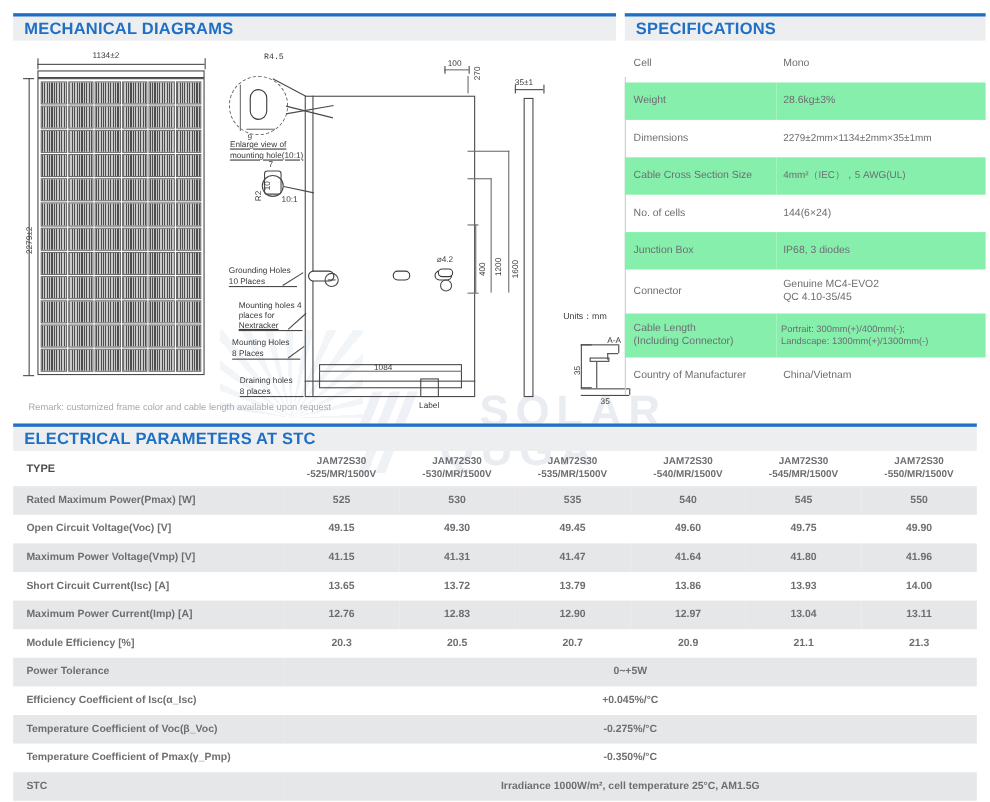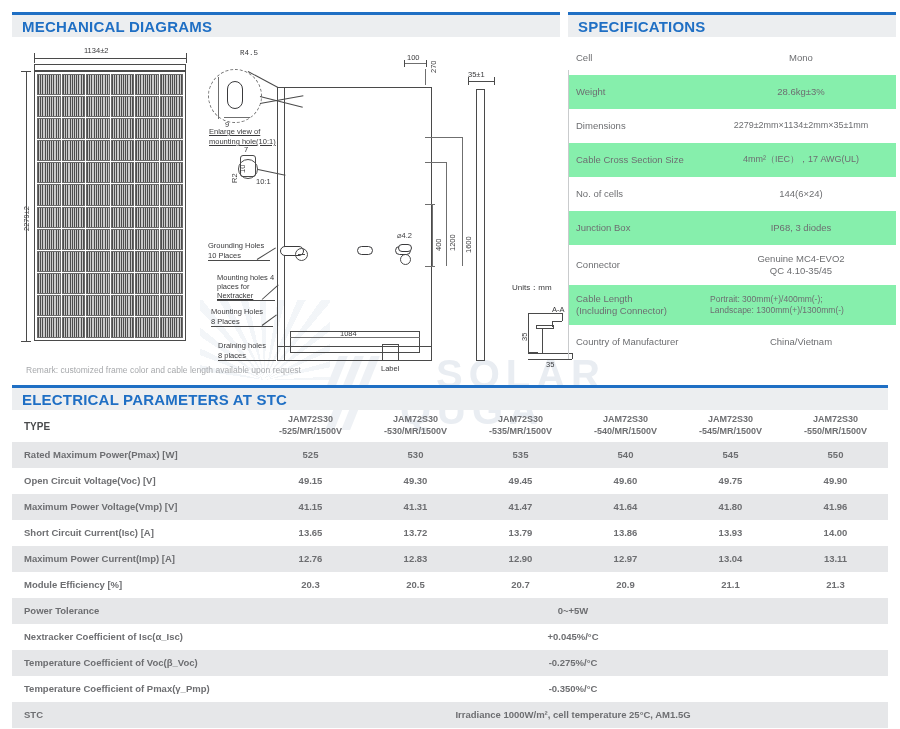--- a/index.html
+++ b/index.html
@@ -198,21 +198,21 @@
   }
   .spec-table tr { height: 34px; }
   .spec-table td {
     font-size: 9.5px;
     color: #6d6e71;
     padding: 3px 6px;
     vertical-align: middle;
     line-height: 1.25;
   }
   .spec-table td.k { width: 124px; text-align: left; padding-left: 8px; }
-  .spec-table td.v { text-align: center; }
+  .spec-table td.v { text-align: left; }
   .spec-table tr.alt td { background: #86efac; }
   .spec-table tr.tall { height: 40px; }
   .spec-wrap { position: relative; }
   .spec-wrap::before {
     content: "";
     position: absolute;
     left: 0; top: 29px; bottom: 0;
     width: 1px; background: #c9cbcd;
   }
 
@@ -494,21 +494,21 @@
             <tr class="alt">
               <td class="k">Weight</td>
               <td class="v">28.6kg±3%</td>
             </tr>
             <tr>
               <td class="k">Dimensions</td>
               <td class="v nowrap" style="font-size:9px;">2279±2mm×1134±2mm×35±1mm</td>
             </tr>
             <tr class="alt">
               <td class="k">Cable Cross Section Size</td>
-              <td class="v nowrap" style="font-size:9px;">4mm²（IEC），17 AWG(UL)</td>
+              <td class="v nowrap" style="font-size:9px;">4mm²（IEC），5 AWG(UL)</td>
             </tr>
             <tr>
               <td class="k">No. of cells</td>
               <td class="v">144(6×24)</td>
             </tr>
             <tr class="alt">
               <td class="k">Junction Box</td>
               <td class="v">IP68, 3 diodes</td>
             </tr>
             <tr class="tall">
@@ -620,21 +620,21 @@
           <td class="cellval">20.9</td>
           <td class="cellval">21.1</td>
           <td class="cellval">21.3</td>
         </tr>
 
         <tr class="alt">
           <td class="rowlabel">Power Tolerance</td>
           <td class="cellval" colspan="6">0~+5W</td>
         </tr>
         <tr>
-          <td class="rowlabel">Nextracker Coefficient of Isc(α_Isc)</td>
+          <td class="rowlabel">Efficiency Coefficient of Isc(α_Isc)</td>
           <td class="cellval" colspan="6">+0.045%/°C</td>
         </tr>
         <tr class="alt">
           <td class="rowlabel">Temperature Coefficient of Voc(β_Voc)</td>
           <td class="cellval" colspan="6">-0.275%/°C</td>
         </tr>
         <tr>
           <td class="rowlabel">Temperature Coefficient of Pmax(γ_Pmp)</td>
           <td class="cellval" colspan="6">-0.350%/°C</td>
         </tr>

